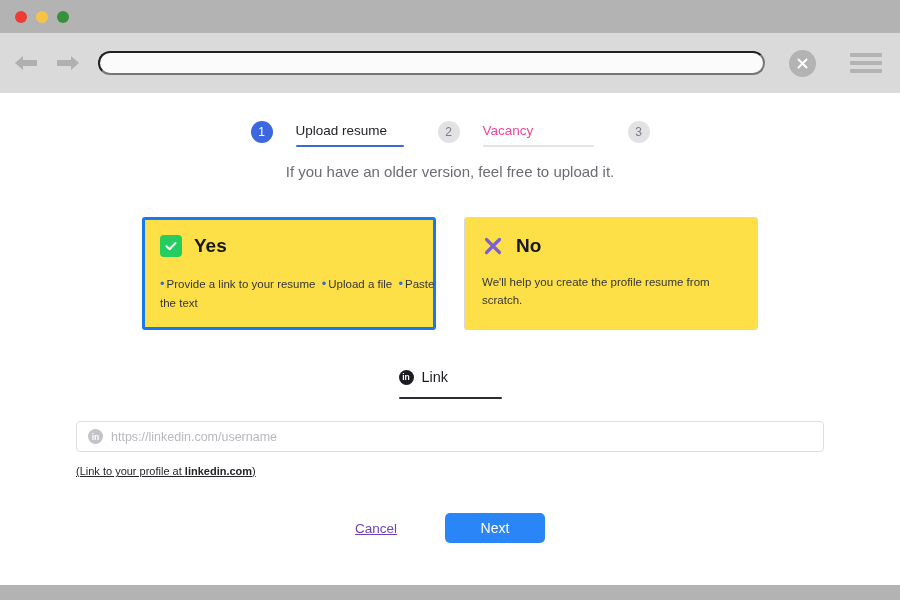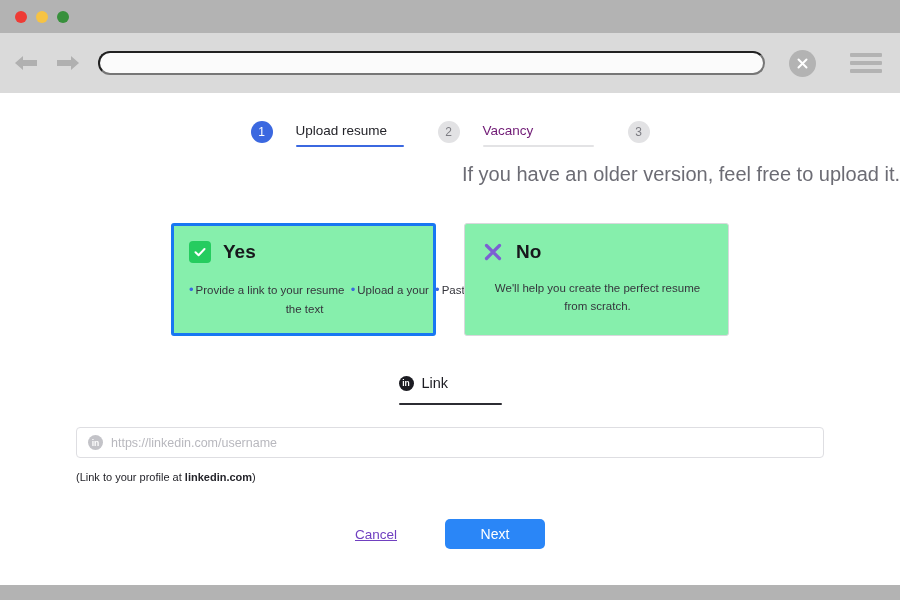--- a/index.html
+++ b/index.html
@@ -124,21 +124,21 @@
     flex: 0 0 auto;
     margin-top: 1px;
   }
   .step.active .step-circle {
     background: #3b68e0;
     color: #ffffff;
   }
   .step-label-wrap { padding-top: 3px; margin-left: 14px; }
   .step-label {
     font-size: 13.5px;
-    color: #701a75;
+    color: #ec4899;
     white-space: nowrap;
     display: block;
   }
   .step.active .step-label { color: #24242a; }
   .step-underline {
     display: block;
     height: 2px;
     background: #e3e3e5;
     margin-top: 7px;
     border-radius: 1px;
@@ -152,41 +152,40 @@
   .headline {
     text-align: center;
     font-family: "Liberation Serif", "DejaVu Serif", serif;
     font-size: 27px;
     font-weight: bold;
     color: #17171c;
     margin-top: 36px;
     letter-spacing: 0.1px;
   }
   .subhead {
-    text-align: right;
-    font-size: 20px;
+    text-align: center;
+    font-size: 15px;
     color: #6c6c74;
     margin-top: 16px;
   }
 
   
   .cards {
     display: flex;
     justify-content: center;
     gap: 28px;
     margin-top: 37px;
   }
   .card {
-    width: 265px;
+    width: 294px;
     min-height: 105px;
-    background: #86efac;
+    background: #fde047;
     border: 1px solid #d8d8dc;
     border-radius: 3px;
     padding: 17px 15px 16px 17px;
-    text-align: center;
   }
   .card.selected {
     border: 3px solid #1877f2;
     padding: 15px 13px 14px 15px;
   }
   .card-head {
     display: flex;
     align-items: center;
     gap: 12px;
   }
@@ -304,20 +303,21 @@
     font-family: "Liberation Sans", sans-serif;
     background: transparent;
   }
   .url-input::placeholder { color: #b8b8be; }
 
   .hint {
     width: 748px;
     margin: 13px auto 10px;
     font-size: 11px;
     color: #25252b;
+    text-decoration: underline;
   }
   .hint b { font-weight: bold; }
 
   
   .actions {
     display: flex;
     justify-content: center;
     align-items: center;
     gap: 48px;
     margin-top: 36px;
@@ -429,35 +429,35 @@
         <div class="card-head">
           <span class="check-box">
             <svg width="14" height="14" viewBox="0 0 14 14" aria-hidden="true">
               <path d="M2.5 7.2 L5.6 10.2 L11.5 4" stroke="#ffffff" stroke-width="2" fill="none" stroke-linecap="round" stroke-linejoin="round"></path>
             </svg>
           </span>
           <span class="card-title">Yes</span>
         </div>
         <div class="card-body">
           <span class="bullet-list">
-            <span class="bullet-item"><span class="bullet-dot">•</span><span>Provide a link to your resume</span></span><span class="bullet-item"> <span class="bullet-dot">•</span><span>Upload a your</span></span><span class="bullet-item"> <span class="bullet-dot">•</span></span><span>Paste the text</span>
+            <span class="bullet-item"><span class="bullet-dot">•</span><span>Provide a link to your resume</span></span><span class="bullet-item"> <span class="bullet-dot">•</span><span>Upload a file</span></span><span class="bullet-item"> <span class="bullet-dot">•</span></span><span>Paste the text</span>
           </span>
         </div>
       </div>
 
       <div class="card">
         <div class="card-head">
           <span class="x-mark">
             <svg width="22" height="22" viewBox="0 0 22 22" aria-hidden="true">
               <path d="M4.5 4.5 L17.5 17.5 M17.5 4.5 L4.5 17.5" stroke="#7c5fd3" stroke-width="3.2" stroke-linecap="round"></path>
             </svg>
           </span>
           <span class="card-title">No</span>
         </div>
-        <div class="card-note">We'll help you create the perfect resume from scratch.</div>
+        <div class="card-note">We'll help you create the profile resume from scratch.</div>
       </div>
 
     </div>
 
     <div class="tabs">
 
       <div class="tab active">
         <div class="tab-row">
           <span class="li-icon">in</span>
           <span class="tab-label">Link</span>

